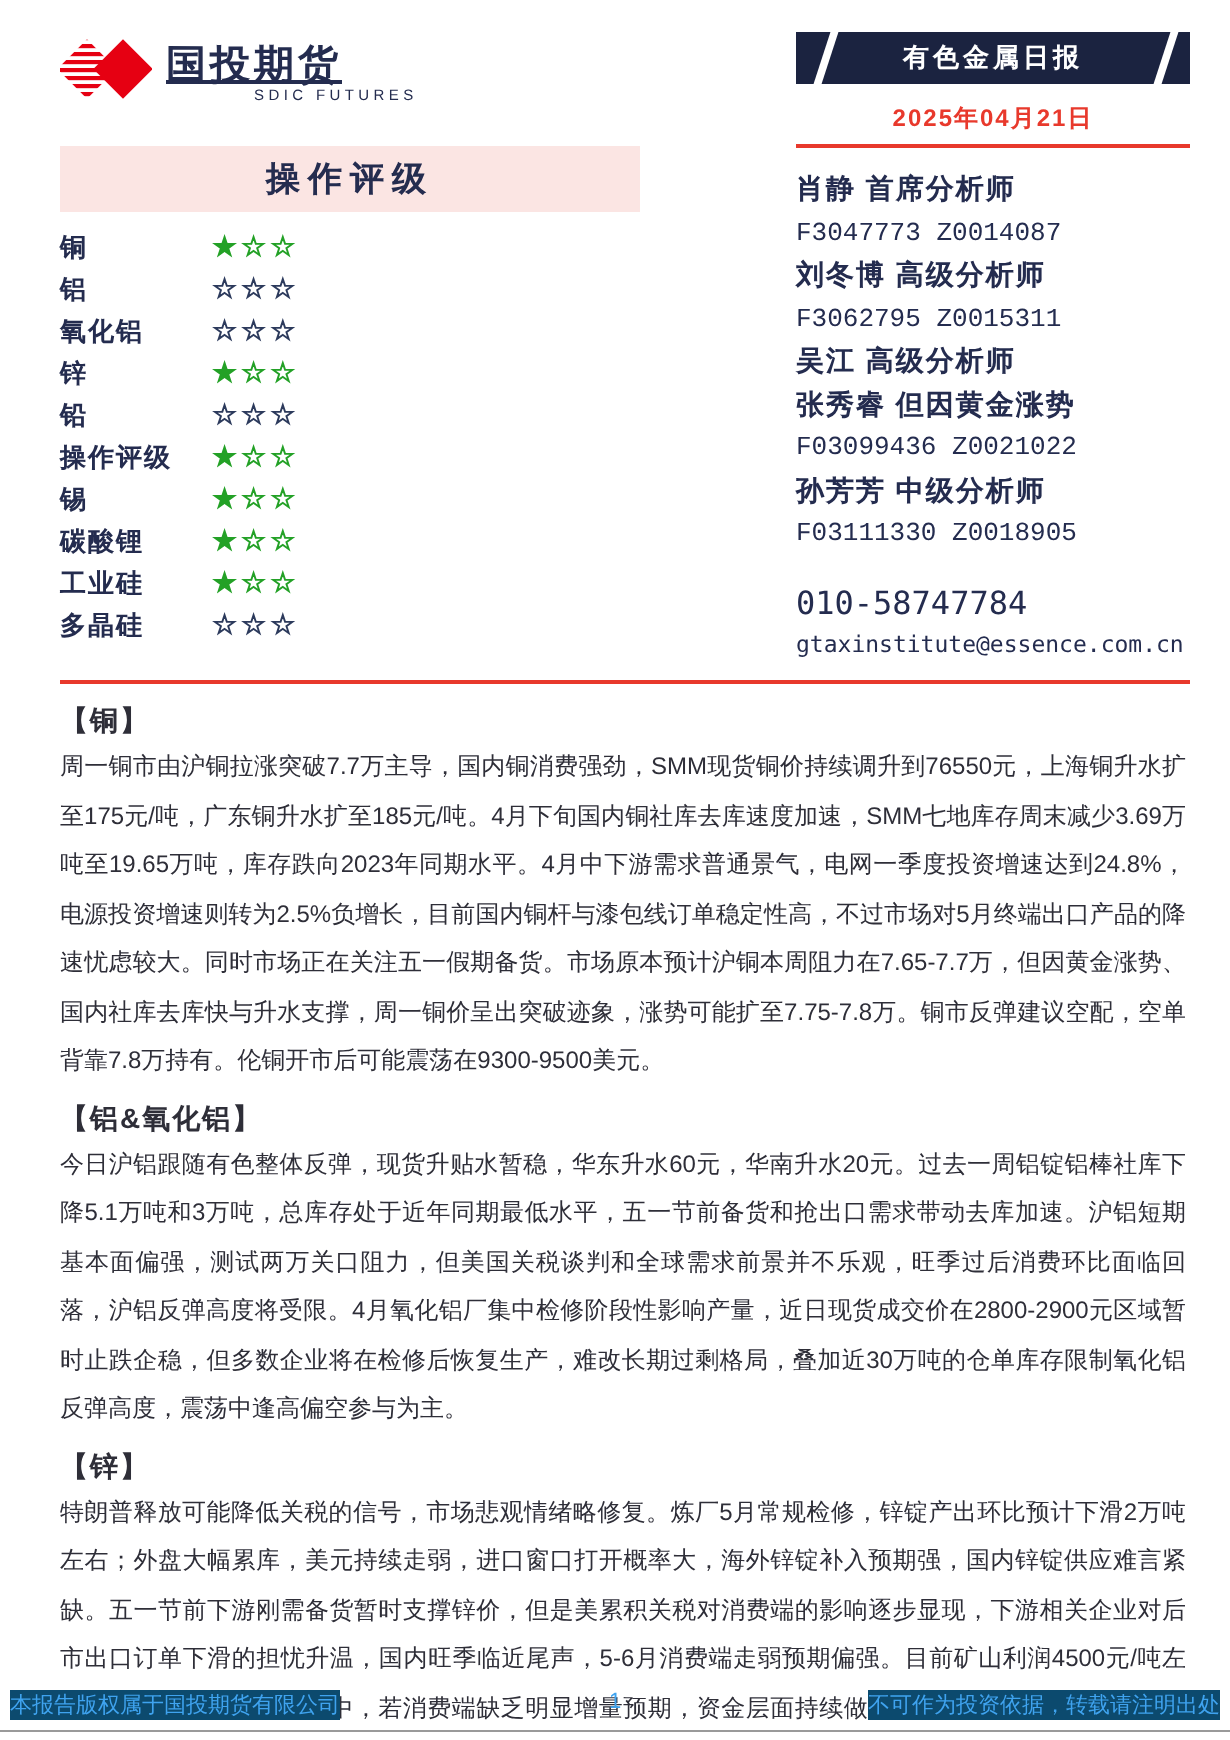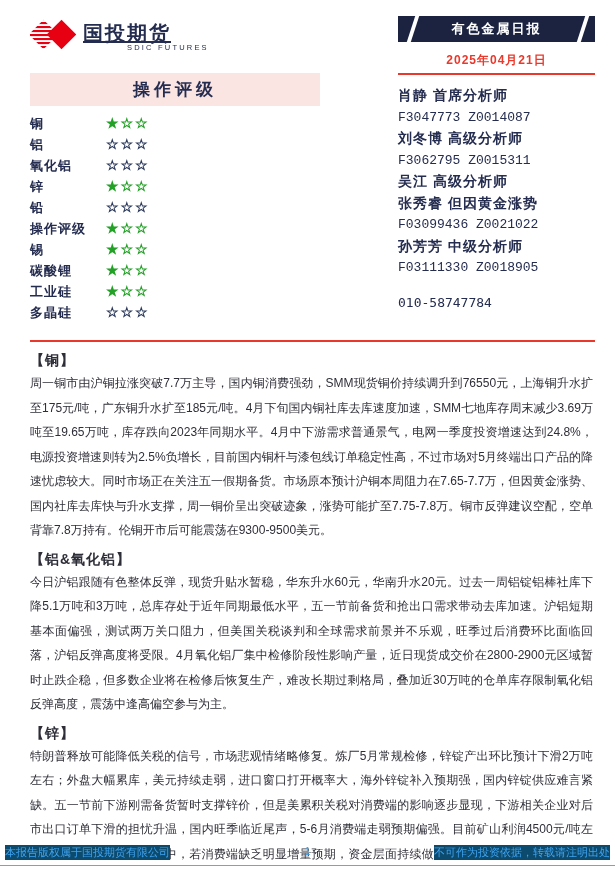--- a/index.html
+++ b/index.html
@@ -37,21 +37,21 @@
     text-align:center; color:#ffffff; font-size:13px; font-weight:bold; letter-spacing:2px; overflow:hidden;}
   .slash{position:absolute; top:-3px; bottom:-3px; width:4px; background:#ffffff; transform:skewX(-18deg);}
   .slash.left{left:13px;} .slash.right{right:10px;}
   .date-wrap{border-bottom:2px solid var(--red); text-align:center; padding:8px 0 4px;}
   .date{color:var(--red); font-size:12px; font-weight:bold; letter-spacing:1px;}
 
   .analysts{margin-top:10px;}
   .analyst-name{font-size:14px; font-weight:bold; line-height:21.5px; letter-spacing:1px;}
   .analyst-codes{font-family:Liberation Mono, monospace; font-size:13px; line-height:21.5px;}
   .contact{margin-top:14px;}
-  .phone{font-family:"DejaVu Sans Mono", monospace; font-size:13px; line-height:20px;}
+  .phone{font-family:"DejaVu Sans Mono", monospace; font-size:16px; line-height:20px;}
   .email{font-family:"DejaVu Sans Mono", monospace; font-size:11.5px; line-height:20px;}
 
   
   .divider-red{border-top:2px solid var(--red); margin:0 20px 0 30px;}
   .sections{padding:2px 22px 0 30px;}
   .section-heading{font-size:14px; font-weight:bold; color:var(--text); line-height:22px; margin-top:5px; letter-spacing:1px;}
   .section-body{font-size:12px; line-height:24.5px; text-align:justify; color:var(--text);}
 
   
   .footer{position:absolute; left:0; right:0; bottom:10px; display:flex; justify-content:space-between;
@@ -143,20 +143,21 @@
         <div class="analyst-name">刘冬博 高级分析师</div>
         <div class="analyst-codes">F3062795 Z0015311</div>
         <div class="analyst-name">吴江 高级分析师</div>
         <div class="analyst-name">张秀睿 但因黄金涨势</div>
         <div class="analyst-codes">F03099436 Z0021022</div>
         <div class="analyst-name">孙芳芳 中级分析师</div>
         <div class="analyst-codes">F03111330 Z0018905</div>
       </div>
     <div class="contact">
       <div class="phone">010-58747784</div>
+      <div class="email">gtaxinstitute@essence.com.cn</div>
     </div>
   </div>
 </div>
 
 <div class="divider-red"></div>
 
 <div class="sections" id="sections">
     <div class="section-heading">【铜】</div>
     <div class="section-body">周一铜市由沪铜拉涨突破7.7万主导，国内铜消费强劲，SMM现货铜价持续调升到76550元，上海铜升水扩至175元/吨，广东铜升水扩至185元/吨。4月下旬国内铜社库去库速度加速，SMM七地库存周末减少3.69万吨至19.65万吨，库存跌向2023年同期水平。4月中下游需求普通景气，电网一季度投资增速达到24.8%，电源投资增速则转为2.5%负增长，目前国内铜杆与漆包线订单稳定性高，不过市场对5月终端出口产品的降速忧虑较大。同时市场正在关注五一假期备货。市场原本预计沪铜本周阻力在7.65-7.7万，但因黄金涨势、国内社库去库快与升水支撑，周一铜价呈出突破迹象，涨势可能扩至7.75-7.8万。铜市反弹建议空配，空单背靠7.8万持有。伦铜开市后可能震荡在9300-9500美元。</div>
     <div class="section-heading">【铝&amp;氧化铝】</div>

